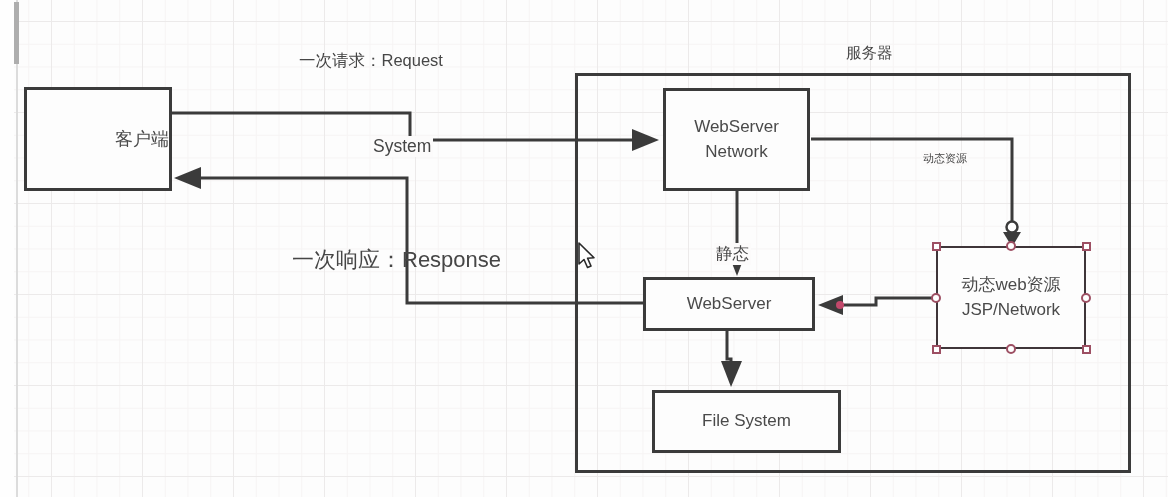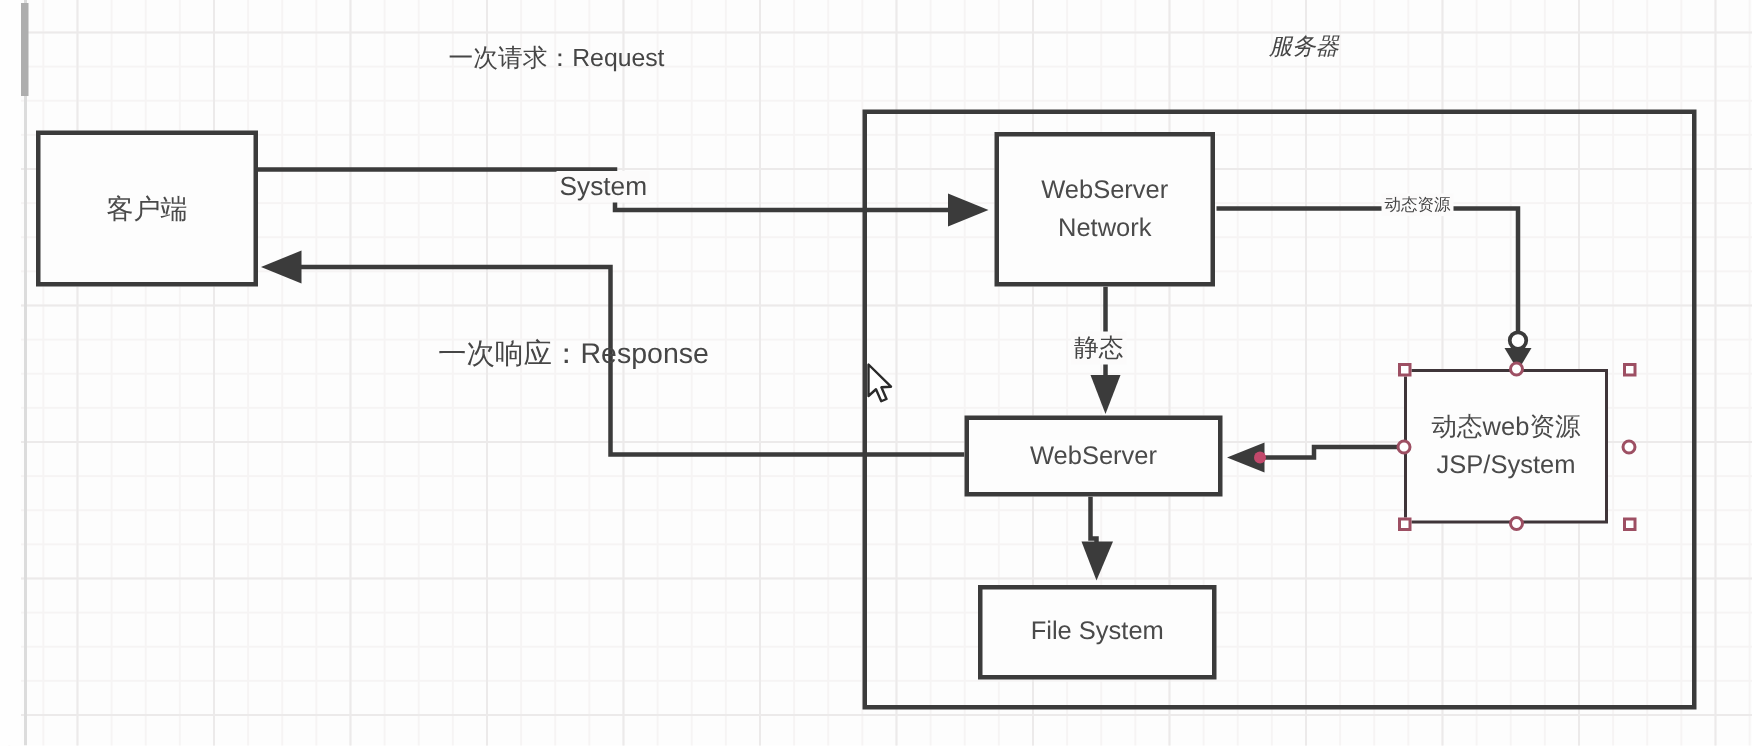--- a/index.html
+++ b/index.html
@@ -42,41 +42,42 @@
     background: #fdfdfd;
     border: 3px solid #3b3b3b;
     display: flex; flex-direction: column;
     align-items: center; justify-content: center;
     color: #4a4a4a;
     font-size: 17px;
     line-height: 1.45;
     box-sizing: border-box;
     text-align: center;
   }
-  .node-client     { left: 24px;  top: 87px;  width: 148px; height: 104px; font-size: 18px; }
+  .node-client     { left: 24px;  top: 87px;  width: 148px; height: 104px; font-size: 18px; align-items: flex-end; }
   .node-plugin     { left: 663px; top: 88px;  width: 147px; height: 103px; }
   .node-webserver  { left: 643px; top: 277px; width: 172px; height: 54px; }
-  .node-filesystem { left: 652px; top: 390px; width: 159px; height: 63px; }
-  .node-jsp        { left: 936px; top: 246px; width: 136px; height: 103px; border-color: #3f3539; border-width: 2.5px; }
+  .node-filesystem { left: 652px; top: 390px; width: 189px; height: 63px; }
+  .node-jsp        { left: 936px; top: 246px; width: 150px; height: 103px; border-color: #3f3539; border-width: 2.5px; }
 
   .server-frame {
     position: absolute; left: 575px; top: 73px; width: 556px; height: 400px;
     border: 3px solid #3b3b3b; box-sizing: border-box;
     background: transparent;
   }
 
   .float-label {
     position: absolute;
     color: #464646;
     white-space: nowrap;
+    margin-top: 22px;
   }
   .lbl-request  { left: 299px; top: 28px;  font-size: 16.5px; }
-  .lbl-server   { left: 846px; top: 21px;  font-size: 15.5px; font-style: italic; }
+  .lbl-server   { left: 846px; top: 21px;  font-size: 15.5px; }
   .lbl-network  { left: 371px; top: 114px; font-size: 17.5px; background: #fcfbfb; padding: 0 2px; }
-  .lbl-response { left: 292px; top: 223px; font-size: 19px; }
+  .lbl-response { left: 292px; top: 223px; font-size: 22px; }
   .lbl-static   { left: 714px; top: 221px; font-size: 16.5px; background: #fcfbfb; padding: 0 2px; font-family: Liberation Mono, monospace; }
   .lbl-dynamic  { left: 921px; top: 129px; font-size: 11px; background: #fcfbfb; padding: 0 2px; }
 
   .handle {
     position: absolute;
     width: 9px; height: 9px;
     background: #ffffff;
     border: 2px solid #9d4f63;
     box-sizing: border-box;
   }
@@ -141,21 +142,21 @@
   <div class="node node-webserver">
     <span>WebServer</span>
   </div>
 
   <div class="node node-filesystem">
     <span>File System</span>
   </div>
 
   <div class="node node-jsp">
     <span>动态web资源</span>
-    <span>JSP/System</span>
+    <span>JSP/Network</span>
   </div>
 
   <div class="handle" style="left:931.5px; top:241.5px;"></div>
   <div class="handle" style="left:1081.5px; top:241.5px;"></div>
   <div class="handle" style="left:931.5px; top:344.5px;"></div>
   <div class="handle" style="left:1081.5px; top:344.5px;"></div>
   <div class="handle round" style="left:1006px; top:241px;"></div>
   <div class="handle round" style="left:1006px; top:344px;"></div>
   <div class="handle round" style="left:931px; top:292.5px;"></div>
   <div class="handle round" style="left:1081px; top:292.5px;"></div>

